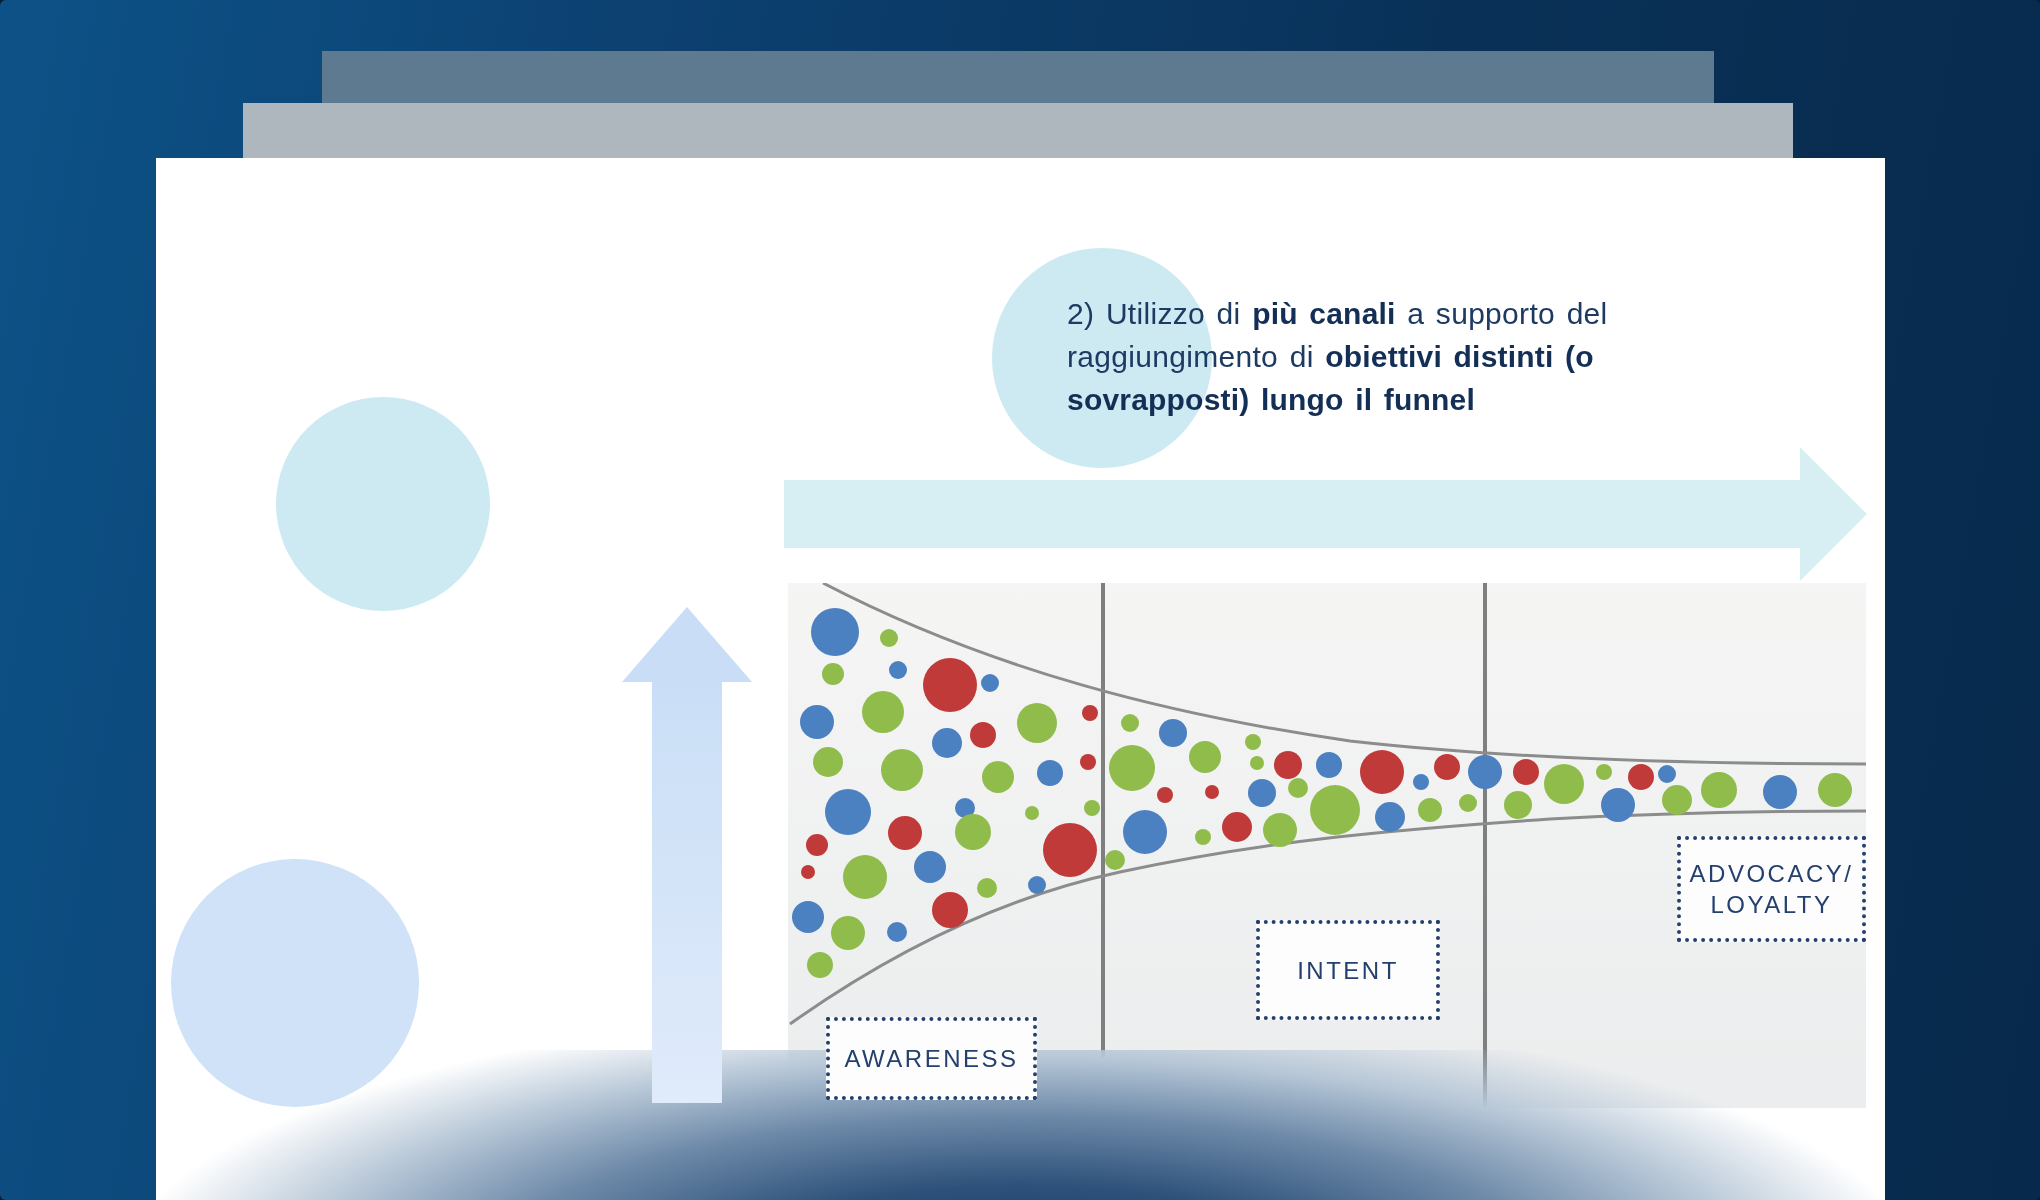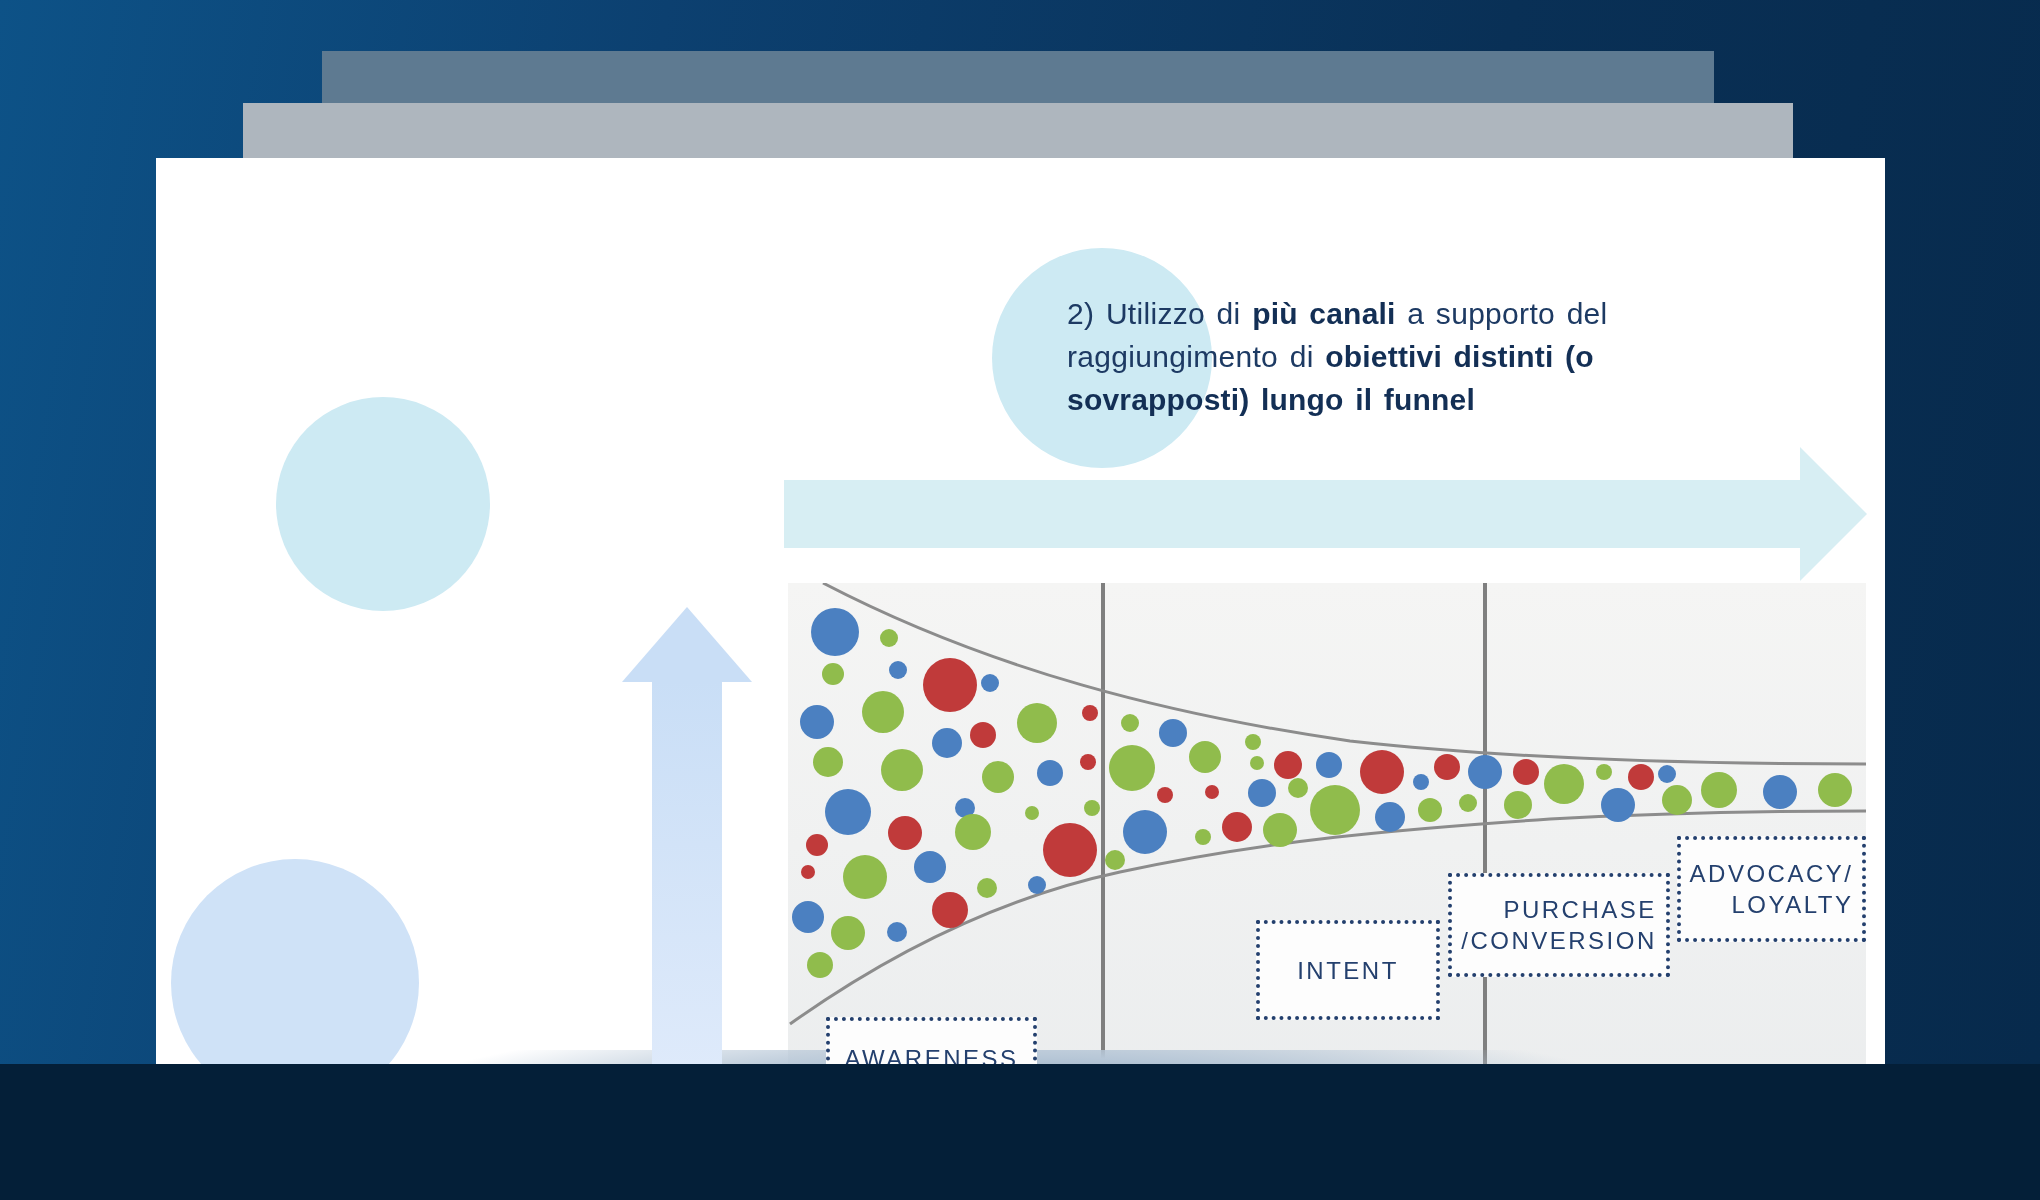--- a/index.html
+++ b/index.html
@@ -1,19 +1,20 @@
 <!DOCTYPE html>
 <html style="--bg-grad-start: #0d5287; --bg-grad-mid: #0c4070; --bg-grad-end: #093056; --bg-grad-edge: #072a4c; --deck-bar-back: #5e7a91; --deck-bar-front: #aeb6be; --slide-bg: #ffffff; --accent-cyan: #cdeaf3; --accent-blue: #cfe2f7; --h-arrow: #d7eef3; --v-arrow-top: #c9def6; --v-arrow-bottom: #e0ebfb; --text-navy: #1d3a63; --text-navy-bold: #132f55; --label-navy: #24406e; --funnel-bg-top: #f5f5f4; --funnel-bg-bottom: #ebedee; --funnel-line: #8c8c8c; --divider: #7f7f7f; --bubble-blue: #4b80c1; --bubble-green: #90bc4c; --bubble-red: #c03a3a; --vignette: #103458;"><head>
 <meta charset="utf-8">
 <style>
   html,body{margin:0;padding:0;background:#041f38;}
   .stage{
-    position:relative;width:2040px;height:1064px;overflow:hidden;
+    position:relative;width:2040px;height:1200px;overflow:hidden;
     font-family:"Liberation Sans",sans-serif;
     background:linear-gradient(100deg,var(--bg-grad-start) 0%,var(--bg-grad-mid) 30%,var(--bg-grad-end) 68%,var(--bg-grad-edge) 100%);
+    border-radius:6px;
   }
   .deck-back{position:absolute;left:322px;top:51px;width:1392px;height:70px;background:var(--deck-bar-back);}
   .deck-mid{position:absolute;left:243px;top:103px;width:1550px;height:70px;background:var(--deck-bar-front);}
   .slide{position:absolute;left:156px;top:158px;width:1729px;height:1042px;background:var(--slide-bg);}
 
   .accent{position:absolute;border-radius:50%;}
   #circle2{left:992px;top:248px;width:220px;height:220px;background:var(--accent-cyan);}
   #circle3{left:276px;top:397px;width:214px;height:214px;background:var(--accent-cyan);}
   #circle1{left:171px;top:859px;width:248px;height:248px;background:var(--accent-blue);}
 
@@ -37,21 +38,21 @@
   .funnel{position:absolute;left:788px;top:583px;width:1078px;height:525px;}
   .funnel .curve{fill:none;stroke:var(--funnel-line);stroke-width:3;}
   .funnel .divider{stroke:var(--divider);stroke-width:4;}
 
   .vignette{position:absolute;left:156px;top:1050px;width:1729px;height:150px;
     background:radial-gradient(ellipse 1060px 320px at 50% 150%,
       #103458 0%, #2d517a 28%, #6e8aa9 50%, #b7c7d7 68%, rgba(255,255,255,0) 85%);}
 
   .stage-label{
     position:absolute;display:flex;align-items:center;justify-content:center;
-    text-align:right;background:#fdfdfd;border:4px dotted var(--label-navy);
+    text-align:center;background:#fdfdfd;border:4px dotted var(--label-navy);
     color:var(--label-navy);font-size:24px;letter-spacing:2.5px;line-height:31px;white-space:pre-line;
   }
   #lab-awareness{left:782px;top:1017px;width:203px;height:75px;margin-left:44px;}
   #lab-consideration{left:999px;top:955px;width:243px;height:77px;}
   #lab-intent{left:1256px;top:920px;width:176px;height:92px;}
   #lab-purchase{left:1448px;top:873px;width:214px;height:96px;}
   #lab-advocacy{left:1677px;top:836px;width:181px;height:98px;}
 </style>
 </head>
 <body>
@@ -160,17 +161,15 @@
       </g>
   </svg>
 
   <div class="vignette"></div>
 
   <div class="v-arrow-head"></div>
   <div class="v-arrow-shaft"></div>
 
   <div class="stage-label" id="lab-awareness">AWARENESS</div>
   <div class="stage-label" id="lab-intent">INTENT</div>
-  <div class="stage-label" id="lab-purchase">PURCHASE
-/CONVERSION</div>
   <div class="stage-label" id="lab-advocacy">ADVOCACY/
 LOYALTY</div>
 </div>
 
 </body></html>

